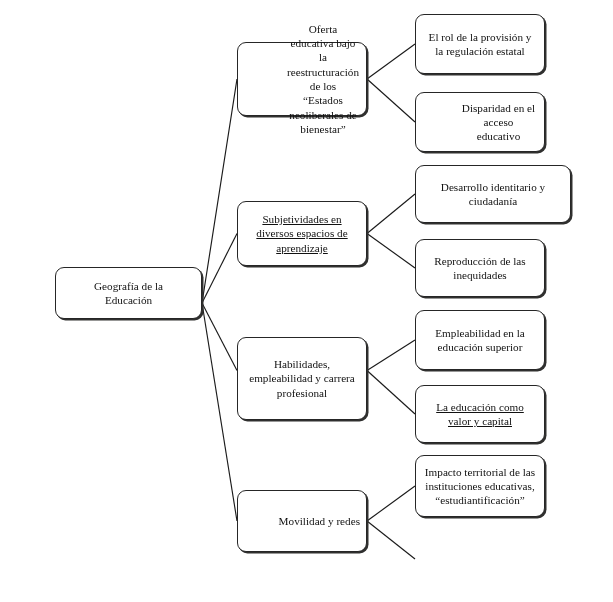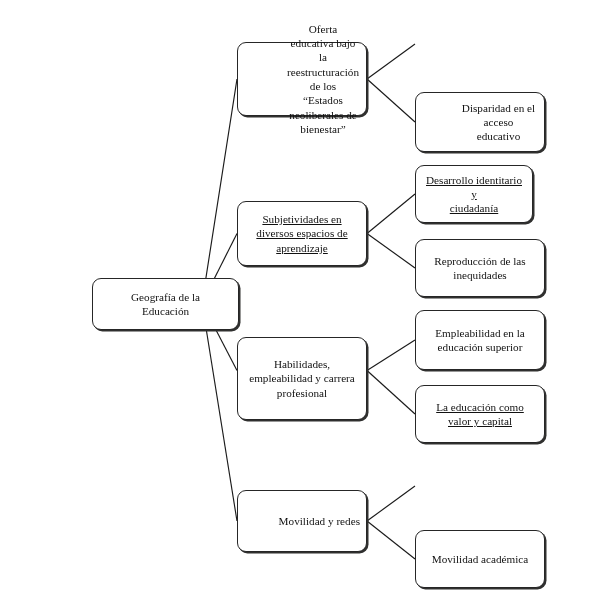--- a/index.html
+++ b/index.html
@@ -71,42 +71,46 @@
         <line x1="367" y1="233.5" x2="415" y2="268"></line>
         <line x1="202" y1="303" x2="237" y2="370.5"></line>
         <line x1="367" y1="370.5" x2="415" y2="340"></line>
         <line x1="367" y1="370.5" x2="415" y2="414"></line>
         <line x1="202" y1="303" x2="237" y2="521"></line>
         <line x1="367" y1="521" x2="415" y2="486"></line>
         <line x1="367" y1="521" x2="415" y2="559"></line>
       </g>
   </svg>
 
-  <div class="node root" style="left: 55px; top: 278px; width: 147px; height: 52px; margin-left: 37px;">
+  <div class="node root" style="left: 55px; top: 267px; width: 147px; height: 52px;">
     <span class="node-text">Geografía de la
 Educación</span>
   </div>
 
   <div class="node branch" style="left: 237px; top: 42px; width: 130px; height: 74px; padding-left: 48px;">
     <span class="node-text">Oferta educativa bajo la
 reestructuración de los
 “Estados neoliberales de
 bienestar”</span>
+  </div>
+  <div class="node leaf" style="left: 415px; top: 14px; width: 130px; height: 60px;">
+    <span class="node-text">El rol de la provisión y
+la regulación estatal</span>
   </div>
   <div class="node leaf" style="left: 415px; top: 92px; width: 130px; height: 60px; padding-left: 43px;">
     <span class="node-text">Disparidad en el acceso
 educativo</span>
   </div>
 
   <div class="node branch" style="left: 237px; top: 201px; width: 130px; height: 65px; text-decoration: underline;">
     <span class="node-text">Subjetividades en
 diversos espacios de
 aprendizaje</span>
   </div>
-  <div class="node leaf" style="left: 415px; top: 165px; width: 118px; height: 58px; text-decoration: underline;">
+  <div class="node leaf" style="left: 415px; top: 165px; width: 156px; height: 58px;">
     <span class="node-text">Desarrollo identitario y
 ciudadanía</span>
   </div>
   <div class="node leaf" style="left: 415px; top: 239px; width: 130px; height: 58px;">
     <span class="node-text">Reproducción de las
 inequidades</span>
   </div>
 
   <div class="node branch" style="left: 237px; top: 337px; width: 130px; height: 83px;">
     <span class="node-text">Habilidades,
@@ -118,17 +122,19 @@
 educación superior</span>
   </div>
   <div class="node leaf" style="left: 415px; top: 385px; width: 130px; height: 58px; text-decoration: underline;">
     <span class="node-text">La educación como
 valor y capital</span>
   </div>
 
   <div class="node branch" style="left: 237px; top: 490px; width: 130px; height: 62px; text-align: right;">
     <span class="node-text">Movilidad y redes</span>
   </div>
-  <div class="node leaf" style="left: 415px; top: 530px; width: 130px; height: 58px;">
-    <span class="node-text">Movilidad académica</span>
+  <div class="node leaf" style="left: 415px; top: 455px; width: 130px; height: 62px;">
+    <span class="node-text">Impacto territorial de las
+instituciones educativas,
+“estudiantificación”</span>
   </div>
 
 </div>
 
 </body></html>

